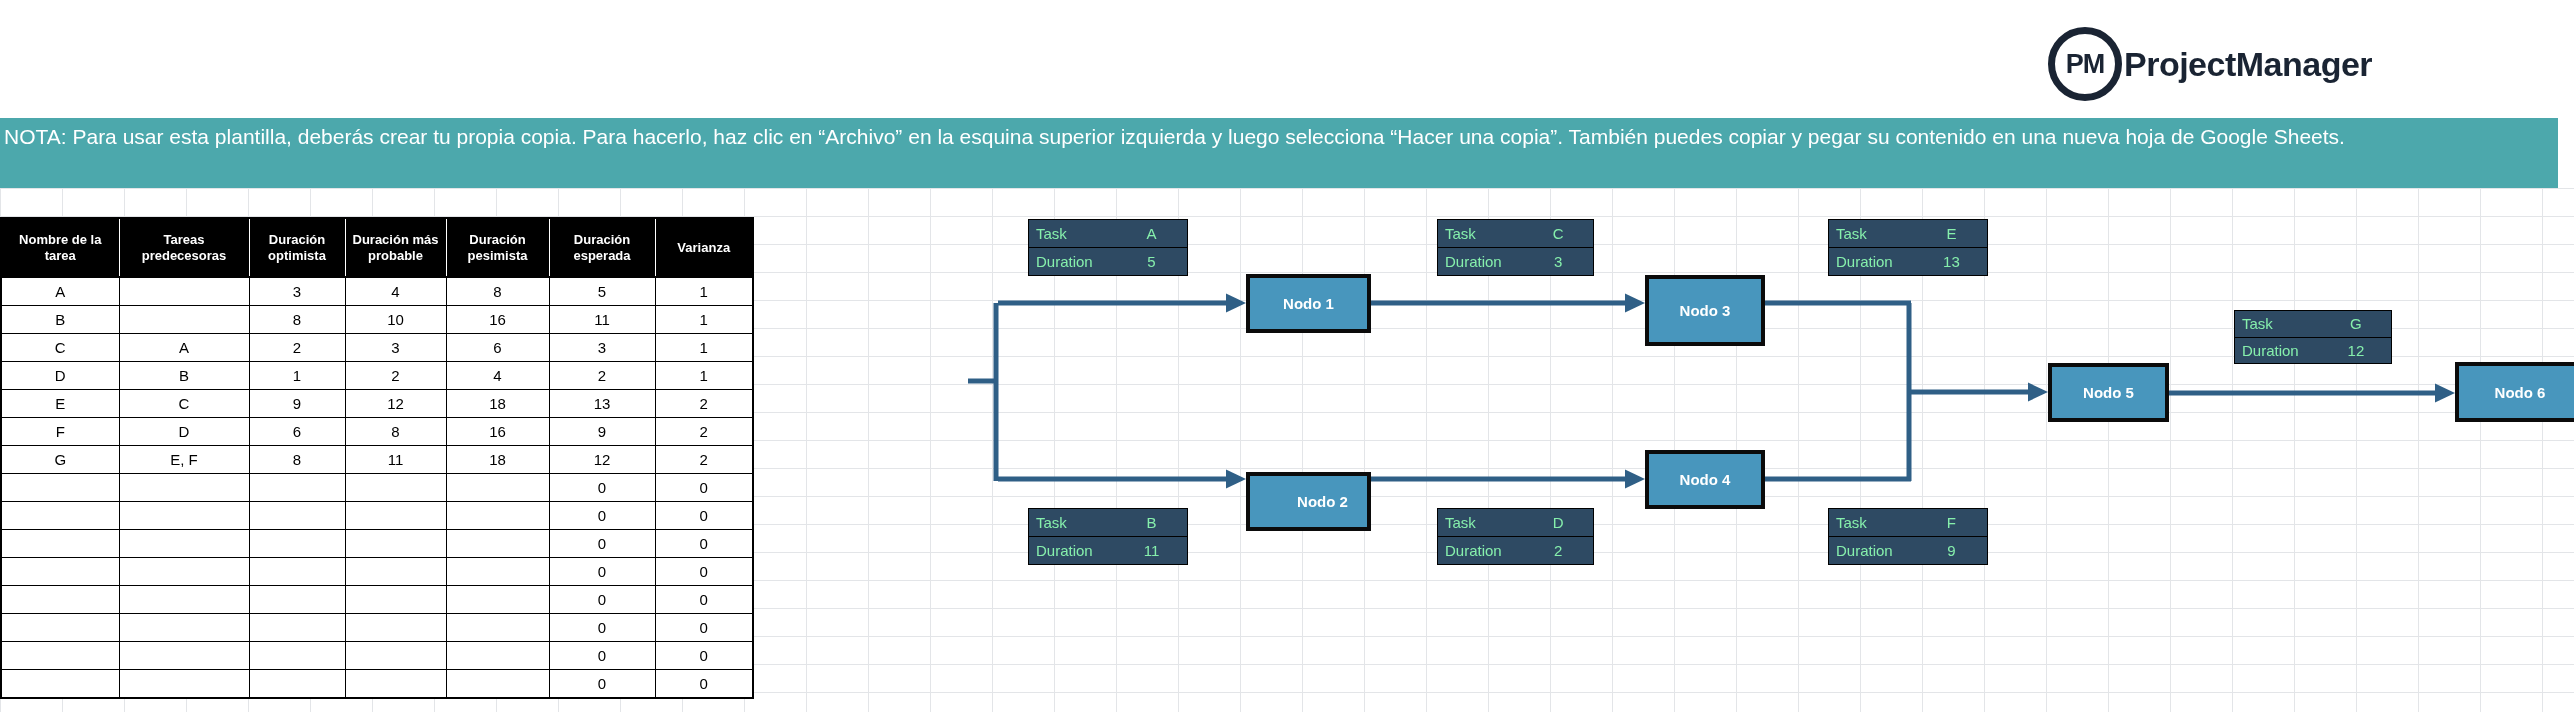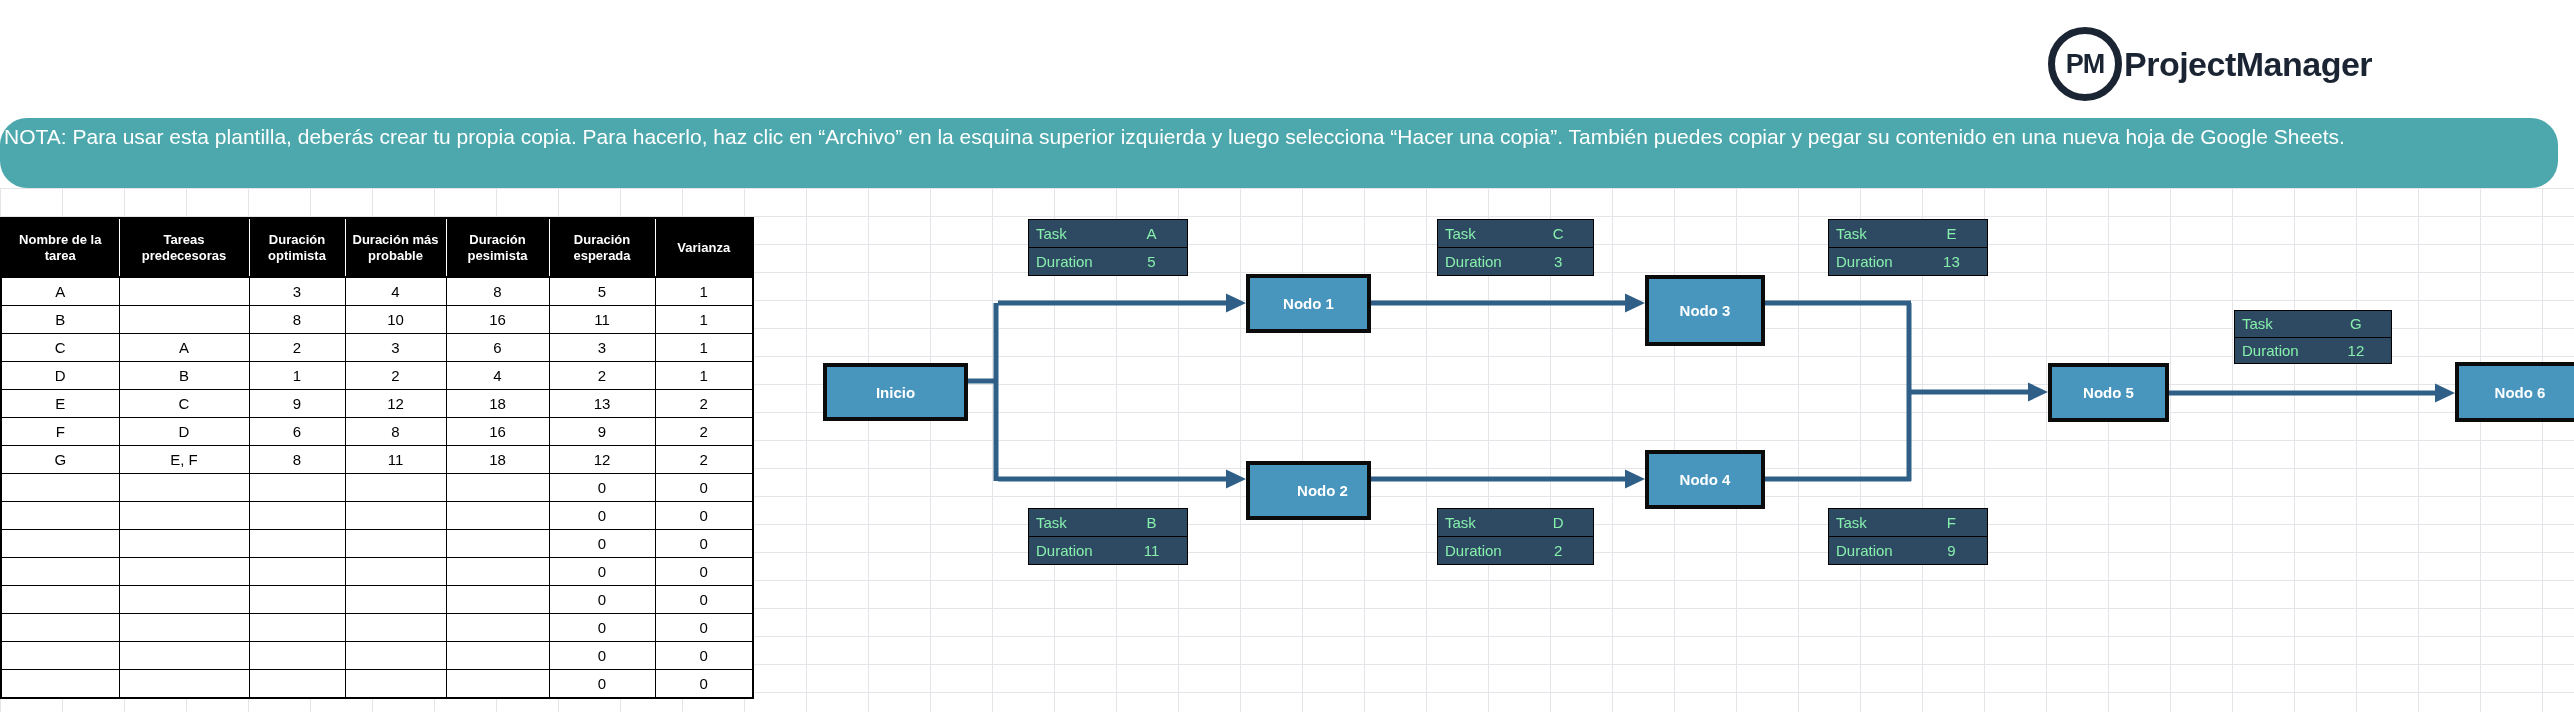--- a/index.html
+++ b/index.html
@@ -16,21 +16,21 @@
   .page-title{position:absolute;left:0;top:22px;width:2574px;text-align:center;
     font-size:30px;font-weight:bold;color:#000;z-index:2;}
   .logo{position:absolute;left:2048px;top:25px;height:78px;display:flex;align-items:center;z-index:2;}
   .logo-circle{width:60px;height:60px;border:7px solid #1a2433;border-radius:50%;
     display:flex;align-items:center;justify-content:center;color:#1a2433;
     font-weight:bold;font-size:27px;letter-spacing:-1px;}
   .logo-text{margin-left:2px;font-size:34px;font-weight:bold;color:#1a2433;letter-spacing:-0.5px;}
 
   
   #banner{position:absolute;left:0;top:118px;width:2558px;height:70px;background:#4ca8ac;
-    color:#fff;font-size:21px;line-height:31px;padding:3px 14px 0 4px;box-sizing:border-box;z-index:3;border-radius:27px;}
+    color:#fff;font-size:21px;line-height:31px;padding:3px 14px 0 4px;box-sizing:border-box;z-index:3;}
 
   
   #pert-table{position:absolute;left:0;top:217px;z-index:2;border-collapse:collapse;
     table-layout:fixed;background:#fff;border:2px solid #000;}
   #pert-table th{background:#000;color:#fff;font-size:13px;font-weight:bold;line-height:1.18;
     height:57px;padding:0 2px;border:1px solid #fff;border-bottom:2px solid #000;text-align:center;vertical-align:middle;}
   #pert-table td{border:1px solid #000;height:27px;font-size:15px;text-align:center;
     vertical-align:middle;color:#000;padding:0;}
 
   
@@ -241,23 +241,22 @@
     <g fill="#2f5f86" stroke="none">
       <polygon points="1246,303 1226,293.5 1226,312.5"></polygon>
       <polygon points="1246,479 1226,469.5 1226,488.5"></polygon>
       <polygon points="1645,303 1625,293.5 1625,312.5"></polygon>
       <polygon points="1645,479 1625,469.5 1625,488.5"></polygon>
       <polygon points="2048,392 2028,382.5 2028,401.5"></polygon>
       <polygon points="2455,393 2435,383.5 2435,402.5"></polygon>
     </g>
   </svg>
 
-  <div class="node" style="left:823px;top:363px;width:145px;height:58px;">Inicio</div>
   <div class="node" style="left:1246px;top:274px;width:125px;height:59px;">Nodo 1</div>
-  <div class="node" style="left:1246px;top:461px;width:125px;height:59px;padding-left:28px;">Nodo 2</div>
+  <div class="node" style="left:1246px;top:472px;width:125px;height:59px;padding-left:28px;">Nodo 2</div>
   <div class="node" style="left:1645px;top:275px;width:120px;height:71px;">Nodo 3</div>
   <div class="node" style="left:1645px;top:450px;width:120px;height:59px;">Nodo 4</div>
   <div class="node" style="left:2048px;top:363px;width:121px;height:59px;">Nodo 5</div>
   <div class="node" style="left:2455px;top:362px;width:130px;height:60px;">Nodo 6</div>
 
   <div class="task-card" style="left:1028px;top:219px;width:160px;height:57px;">
     <div class="task-row">
         <span class="lbl">Task</span>
         <span class="val">A</span>
       </div>

